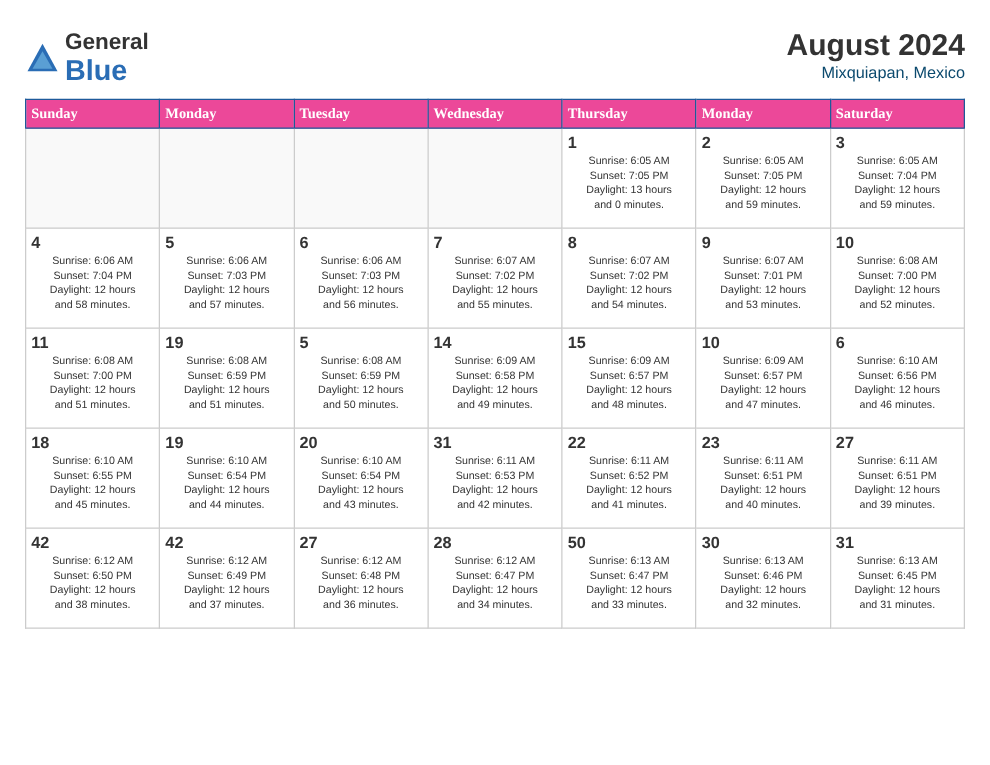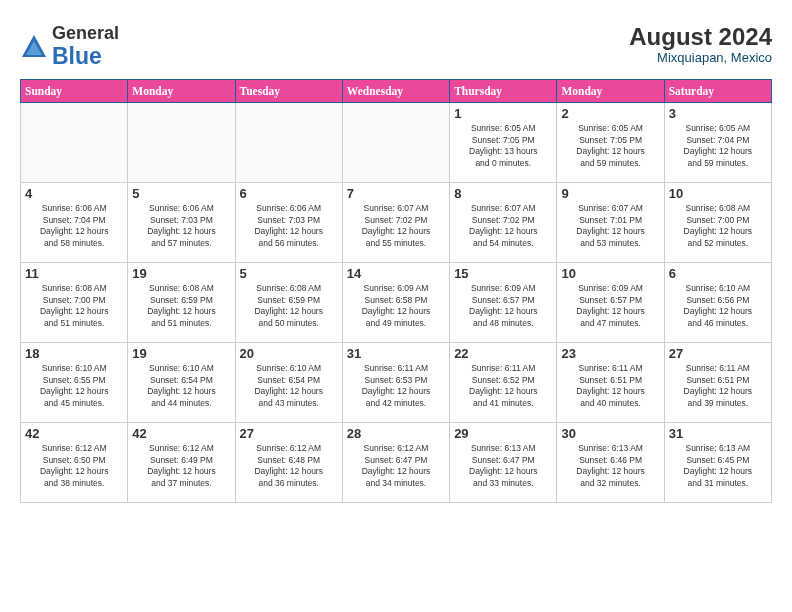--- a/index.html
+++ b/index.html
@@ -339,21 +339,21 @@
 and 36 minutes.</div>
           </td>
           <td>
             <span class="day-number">28</span>
             <div class="day-info" style="white-space: pre-line;">Sunrise: 6:12 AM
 Sunset: 6:47 PM
 Daylight: 12 hours
 and 34 minutes.</div>
           </td>
           <td>
-            <span class="day-number">29</span>
+            <span class="day-number">50</span>
             <div class="day-info" style="white-space: pre-line;">Sunrise: 6:13 AM
 Sunset: 6:47 PM
 Daylight: 12 hours
 and 33 minutes.</div>
           </td>
           <td>
             <span class="day-number">30</span>
             <div class="day-info" style="white-space: pre-line;">Sunrise: 6:13 AM
 Sunset: 6:46 PM
 Daylight: 12 hours

